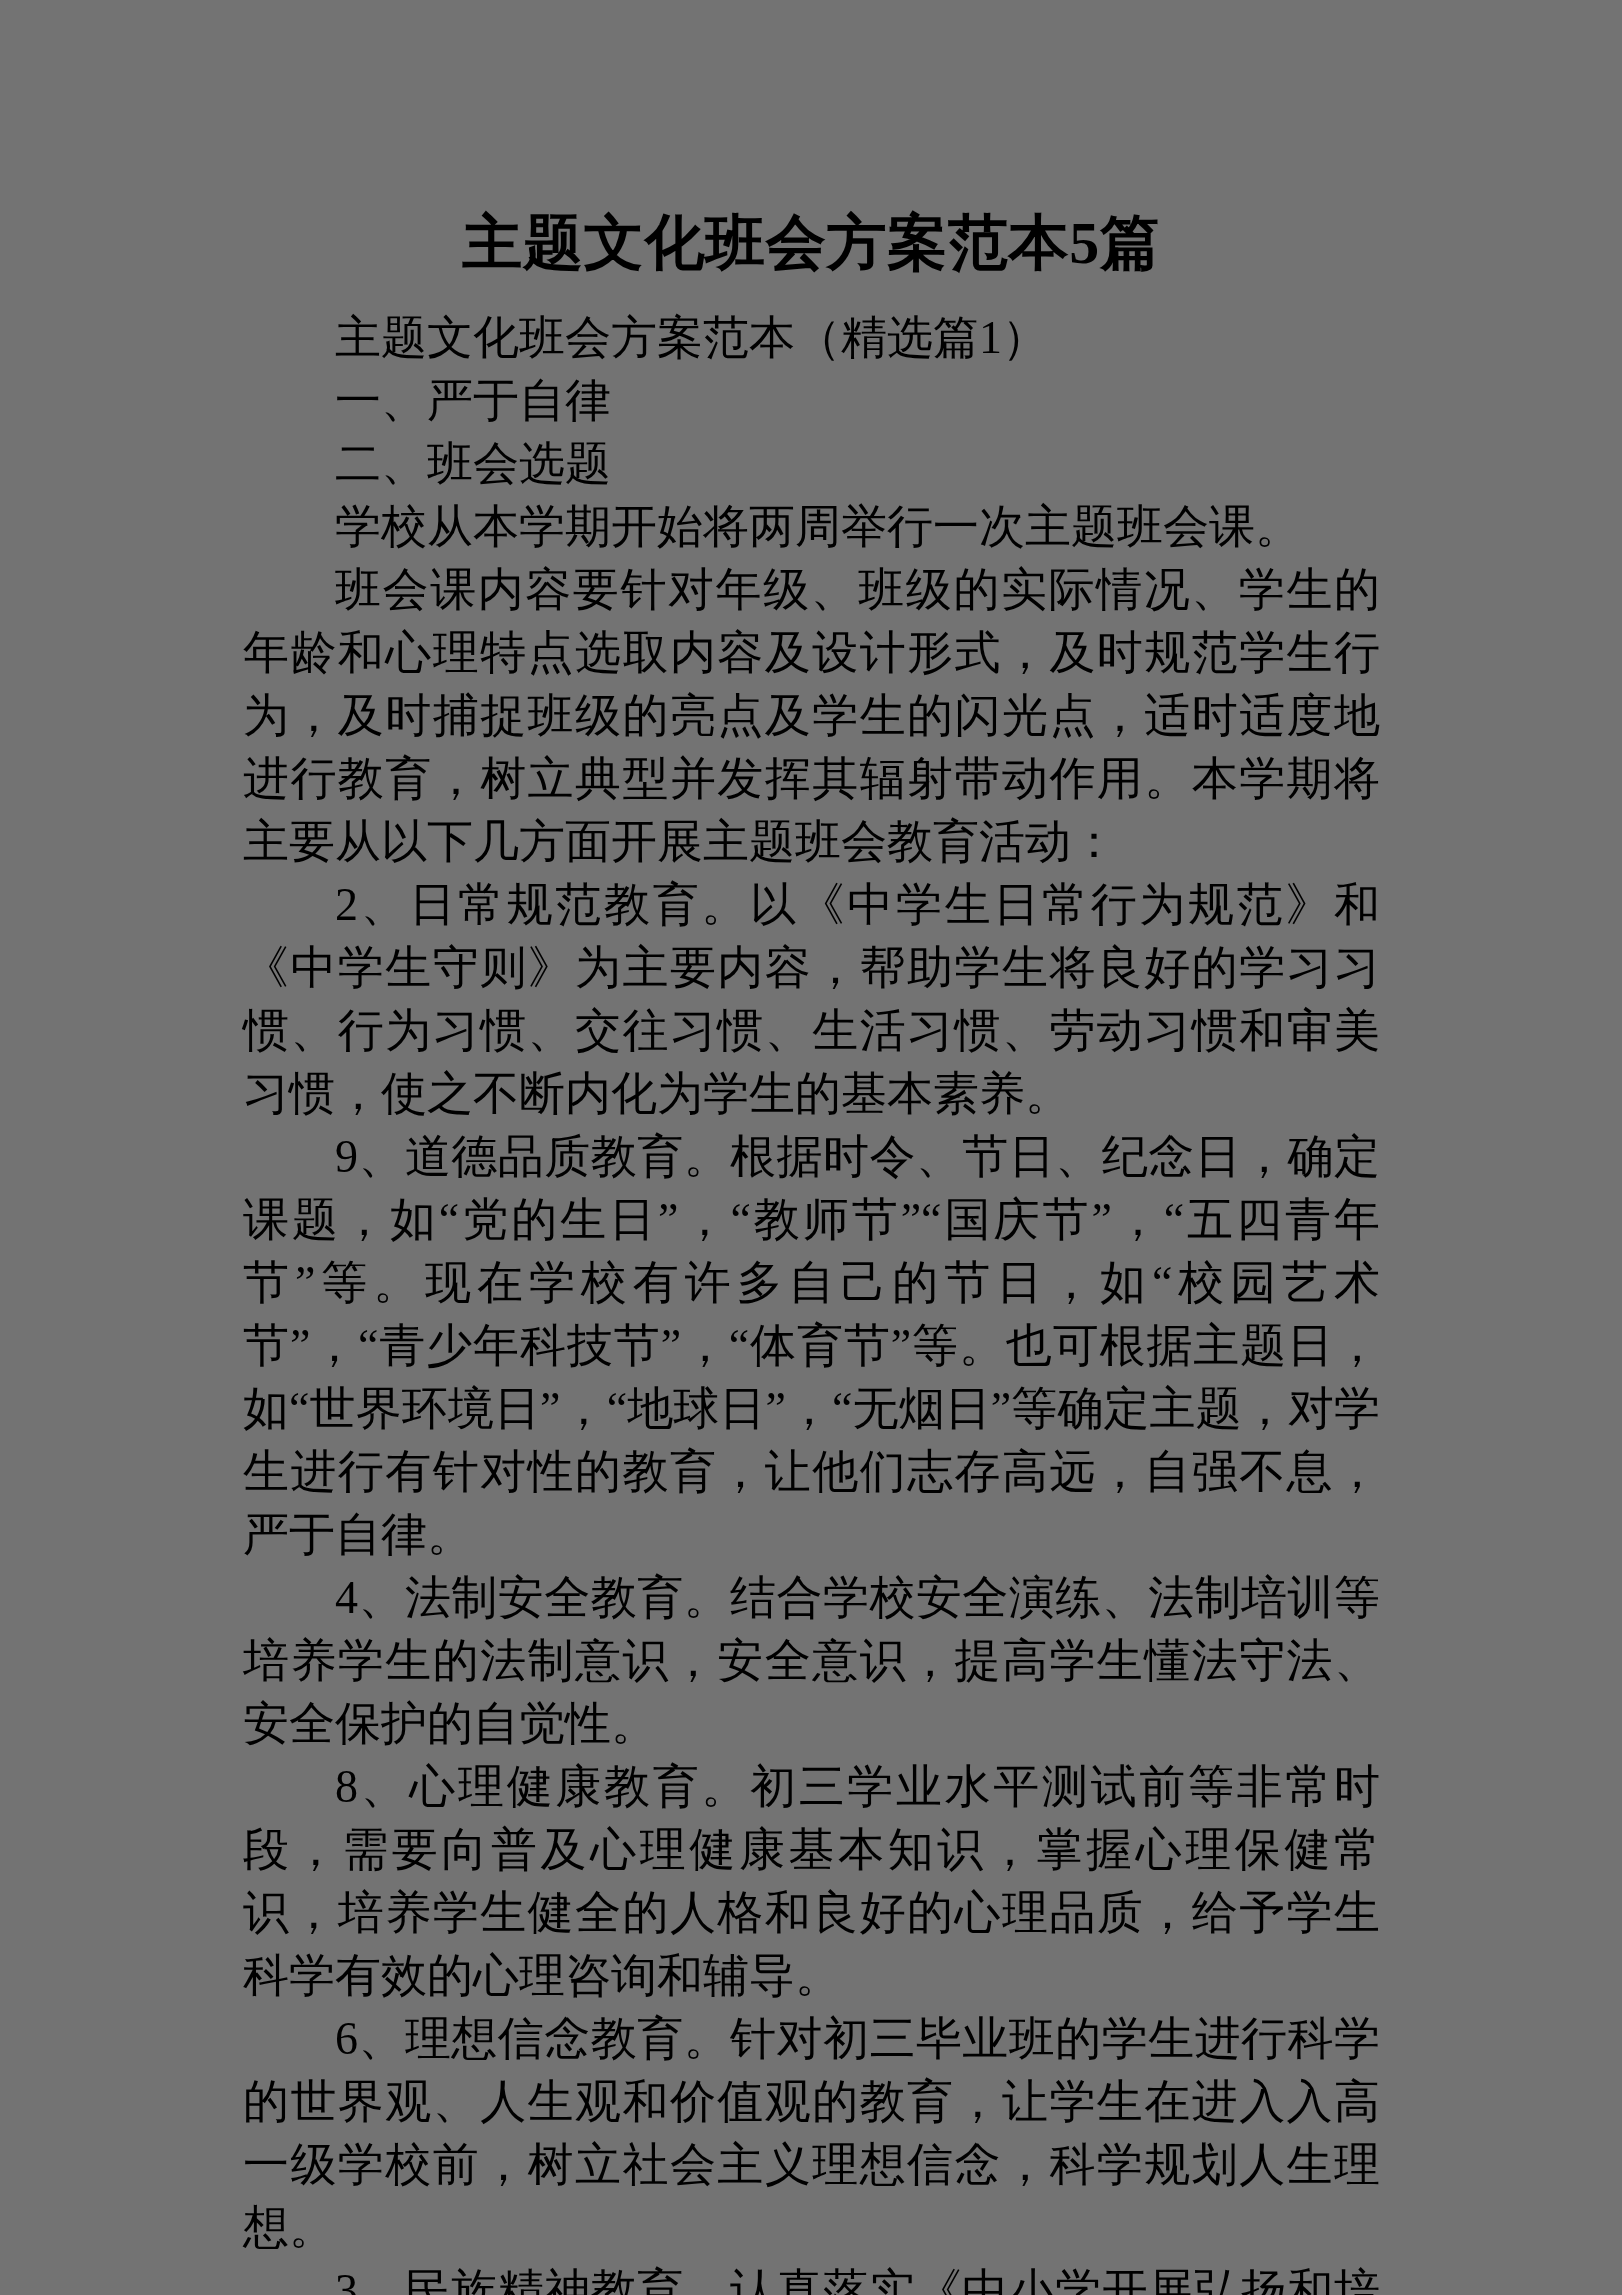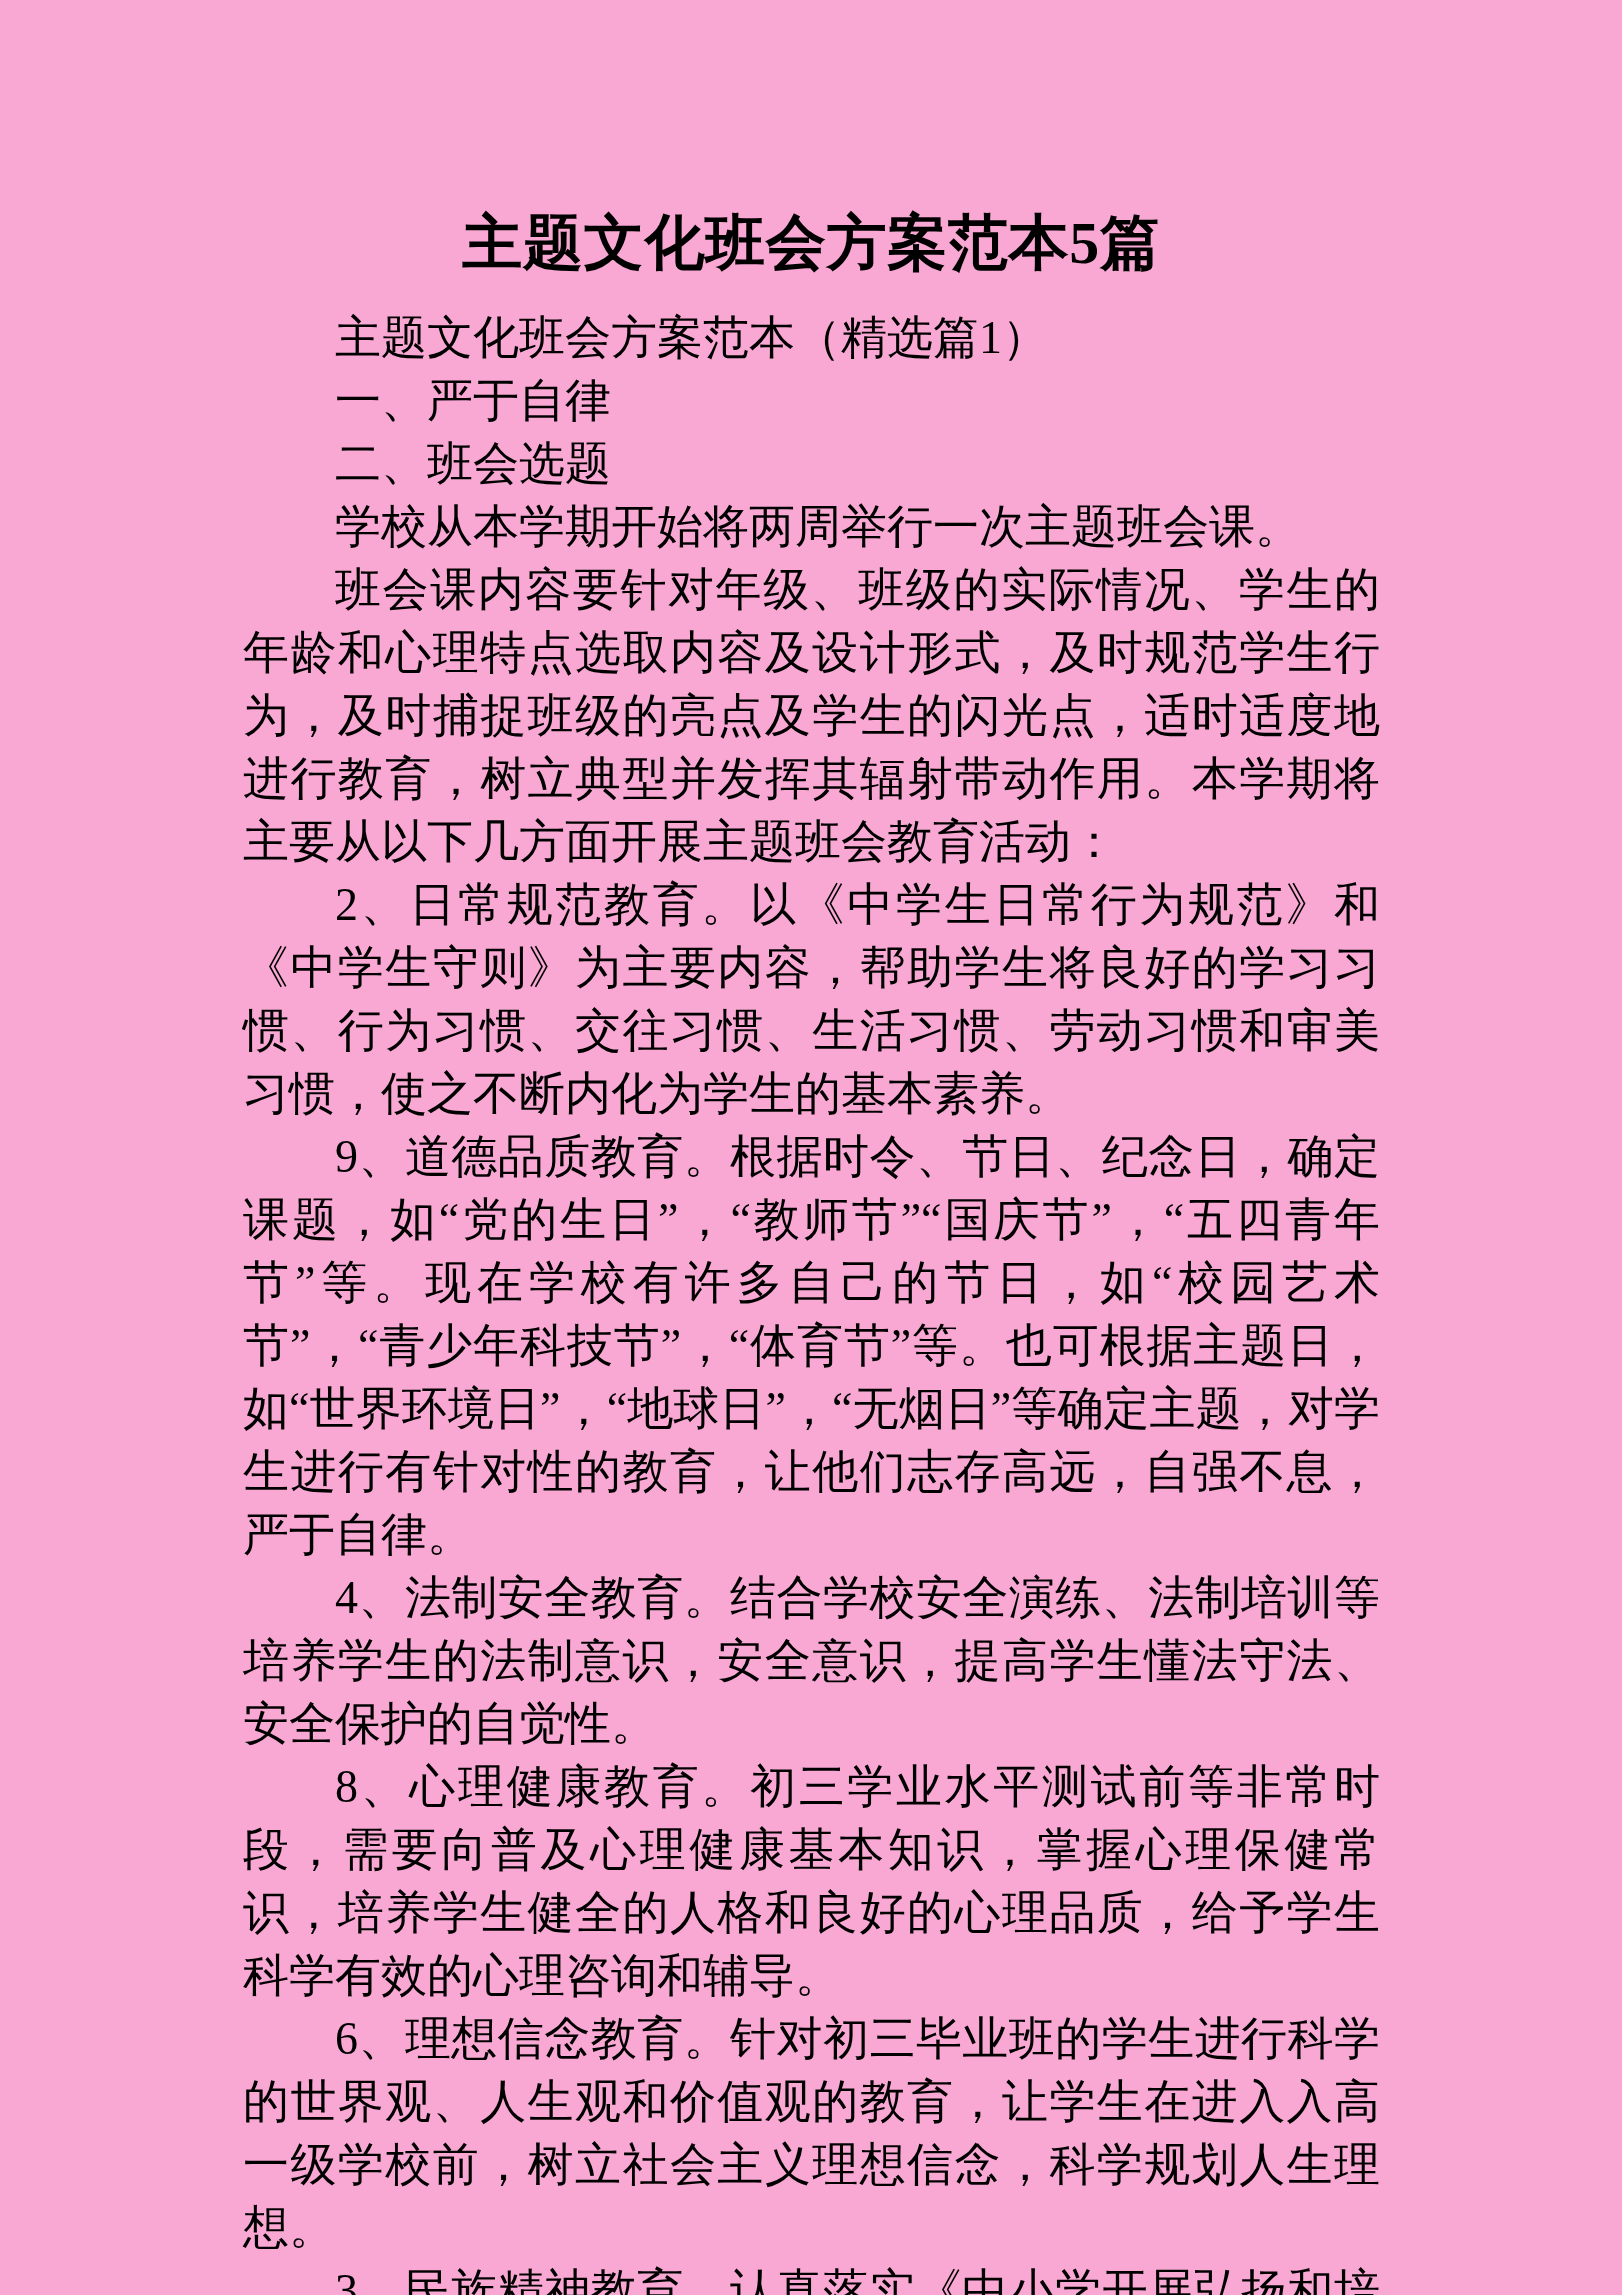--- a/index.html
+++ b/index.html
@@ -11,21 +11,21 @@
   }
 
   body {
     font-family: "Liberation Serif", "DejaVu Serif", serif;
     color: #000000;
   }
 
   .page {
     width: 1623px;
     height: 2295px;
-    background: #f9a8d4;
+    background: #737373;
     padding: 203px 243px 2px 243px;
     overflow: hidden;
   }
 
   .doc-title {
     font-size: 60px;
     font-weight: bold;
     text-align: center;
     line-height: 1.35;
     margin-bottom: 22px;

